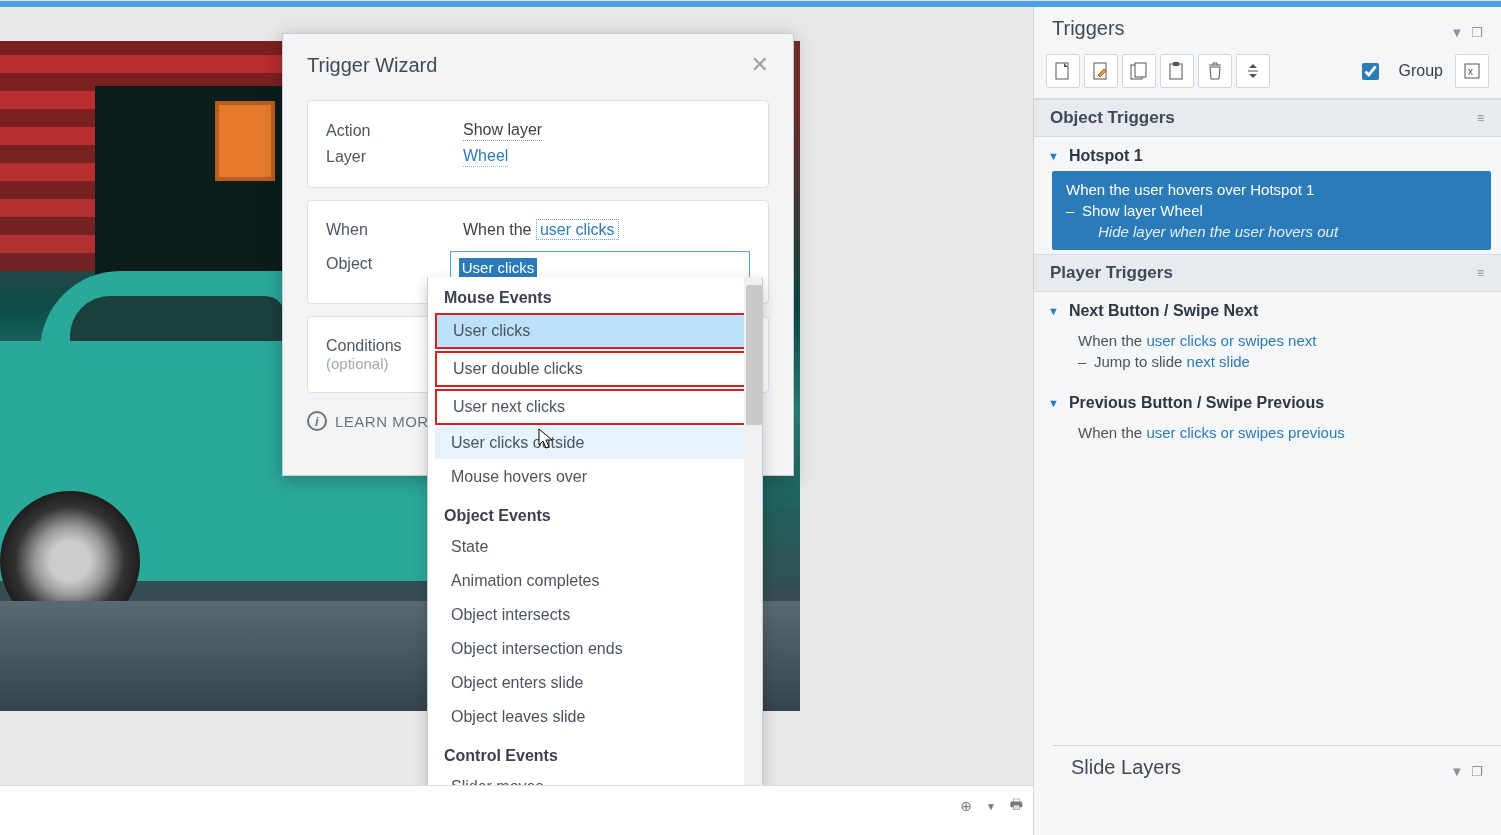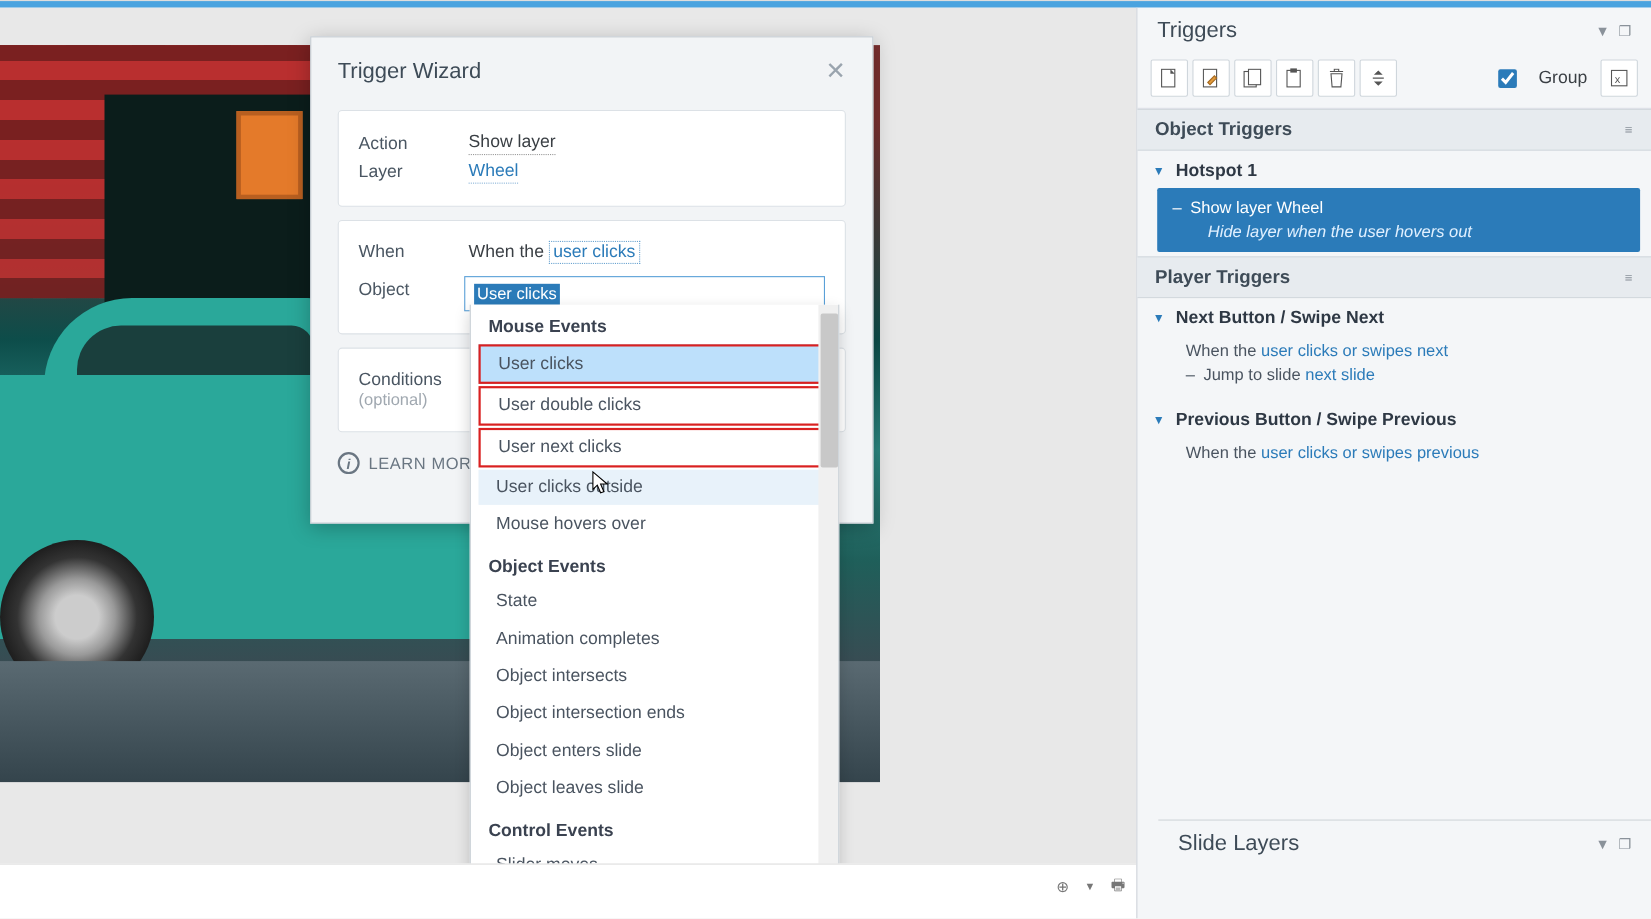--- a/index.html
+++ b/index.html
@@ -17,21 +17,21 @@
 .window { position: absolute; left: 70px; top: 255px; width: 215px; height: 80px; background: #1a3f3d; border-radius: 40px 20px 0 0; }
 .wheel { position: absolute; left: 0; top: 450px; width: 140px; height: 140px; background: radial-gradient(circle, #ccc 20%, #999 35%, #333 55%, #111 80%); border-radius: 50%; }
 .road { position: absolute; left: 0; top: 560px; right: 0; height: 140px; background: linear-gradient(#5a6a72, #2a3a42); }
 
 .dialog { position: absolute; left: 282px; top: 33px; width: 512px; background: #f2f4f6; border: 1px solid #c5ccd3; box-shadow: 0 4px 18px rgba(0,0,0,0.25); }
 .dialog-header { padding: 18px 24px 10px; display: flex; justify-content: space-between; align-items: center; gap: 25px; }
 .dialog-title { font-size: 20px; color: #3e4b57; font-weight: 400; }
 .close-x { font-size: 22px; color: #9aa4ae; cursor: pointer; }
 .dialog-body { padding: 0 24px 20px; }
 .form-section { background: #fff; border: 1px solid #dce1e6; border-radius: 4px; margin-top: 12px; padding: 14px 18px; }
-.form-row { display: flex; align-items: center; margin: 6px 0; }
+.form-row { display: flex; align-items: center; margin: 6px 0; gap: 37px; }
 .form-label { width: 100px; font-size: 16px; color: #4a5662; }
 .form-label .optional { display: block; color: #a0a8b0; font-size: 15px; }
 .form-value { font-size: 16px; color: #2b7bb9; border-bottom: 1px dotted #8ab4d8; padding-bottom: 1px; }
 .form-value.black { color: #3a3f44; border-bottom: 1px dotted #999; }
 
 .when-line { font-size: 16px; color: #3a3f44; }
 .when-line .link { color: #2b7bb9; border: 1px dotted #6aa3d0; padding: 1px 3px; }
 
 .combo { margin-top: 6px; border: 1px solid #5aa0d8; background: #fff; height: 32px; display: flex; align-items: center; padding: 0 8px; width: 336px; margin-left: -2px; }
 .combo .sel { background: #2b7bb9; color: #fff; padding: 1px 3px; font-size: 15px; }
@@ -51,21 +51,21 @@
 .cursor-arrow { position: absolute; left: 538px; top: 428px; width: 16px; height: 22px; pointer-events: none; z-index: 50; }
 .cursor-arrow svg { width: 100%; height: 100%; }
 
 .timeline { position: absolute; left: 0; top: 785px; width: 1033px; height: 50px; background: #fff; border-top: 1px solid #ddd; }
 .timeline-ruler { position: absolute; left: 10px; right: 10px; bottom: 4px; height: 22px; display: flex; align-items: flex-end; font-size: 13px; color: #555; }
 .tick { position: absolute; bottom: 0; text-align: center; width: 40px; transform: translateX(-50%); }
 .tl-icons { position: absolute; right: 10px; top: 8px; display: flex; gap: 14px; align-items: center; color: #777; }
 .tl-icons .tri { font-size: 10px; }
 
 .right-panel { position: absolute; left: 1033px; top: 7px; right: 0; bottom: 0; background: #f4f6f8; border-left: 1px solid #d0d5da; }
-.panel-head { display: flex; align-items: center; justify-content: space-between; padding: 10px 18px 8px; }
+.panel-head { display: flex; align-items: flex-end; justify-content: space-between; padding: 10px 18px 8px; }
 .panel-title { font-size: 20px; color: #3e4b57; }
 .panel-head .actions { display: flex; gap: 8px; color: #8a929a; font-size: 13px; }
 
 .mini-toolbar { display: flex; align-items: center; padding: 6px 12px 10px; border-bottom: 1px solid #dce1e6; gap: 4px; }
 .tb-btn { width: 34px; height: 34px; border: 1px solid #cfd6dc; background: #fff; display: flex; align-items: center; justify-content: center; color: #4a5662; font-size: 15px; border-radius: 2px; }
 .tb-spacer { flex: 1; }
 .group-chk { display: flex; align-items: center; gap: 20px; font-size: 16px; color: #3a3f44; }
 .group-chk input { width: 17px; height: 17px; accent-color: #2b7bb9; }
 
 .section-hdr { background: #e7ebef; border-top: 1px solid #d3d9de; border-bottom: 1px solid #d3d9de; padding: 8px 16px; font-size: 17px; font-weight: 600; color: #3e4b57; display: flex; justify-content: space-between; align-items: center; }
@@ -248,20 +248,21 @@
     <span>Object Triggers</span>
       <span class="hamb">≡</span>
   </div>
 
   <div class="trigger-group">
     <div class="tg-title">
       <span class="caret">▼</span>
       <span>Hotspot 1</span>
     </div>
     <div class="tg-body selected">
+      <div class="line">When the user hovers over Hotspot 1</div>
       <div class="line indent">Show layer Wheel</div>
       <div class="line italic" style="padding-left:32px">Hide layer when the user hovers out</div>
     </div>
   </div>
 
   <div class="section-hdr">
     <span>Player Triggers</span>
       <span class="hamb">≡</span>
   </div>
 

